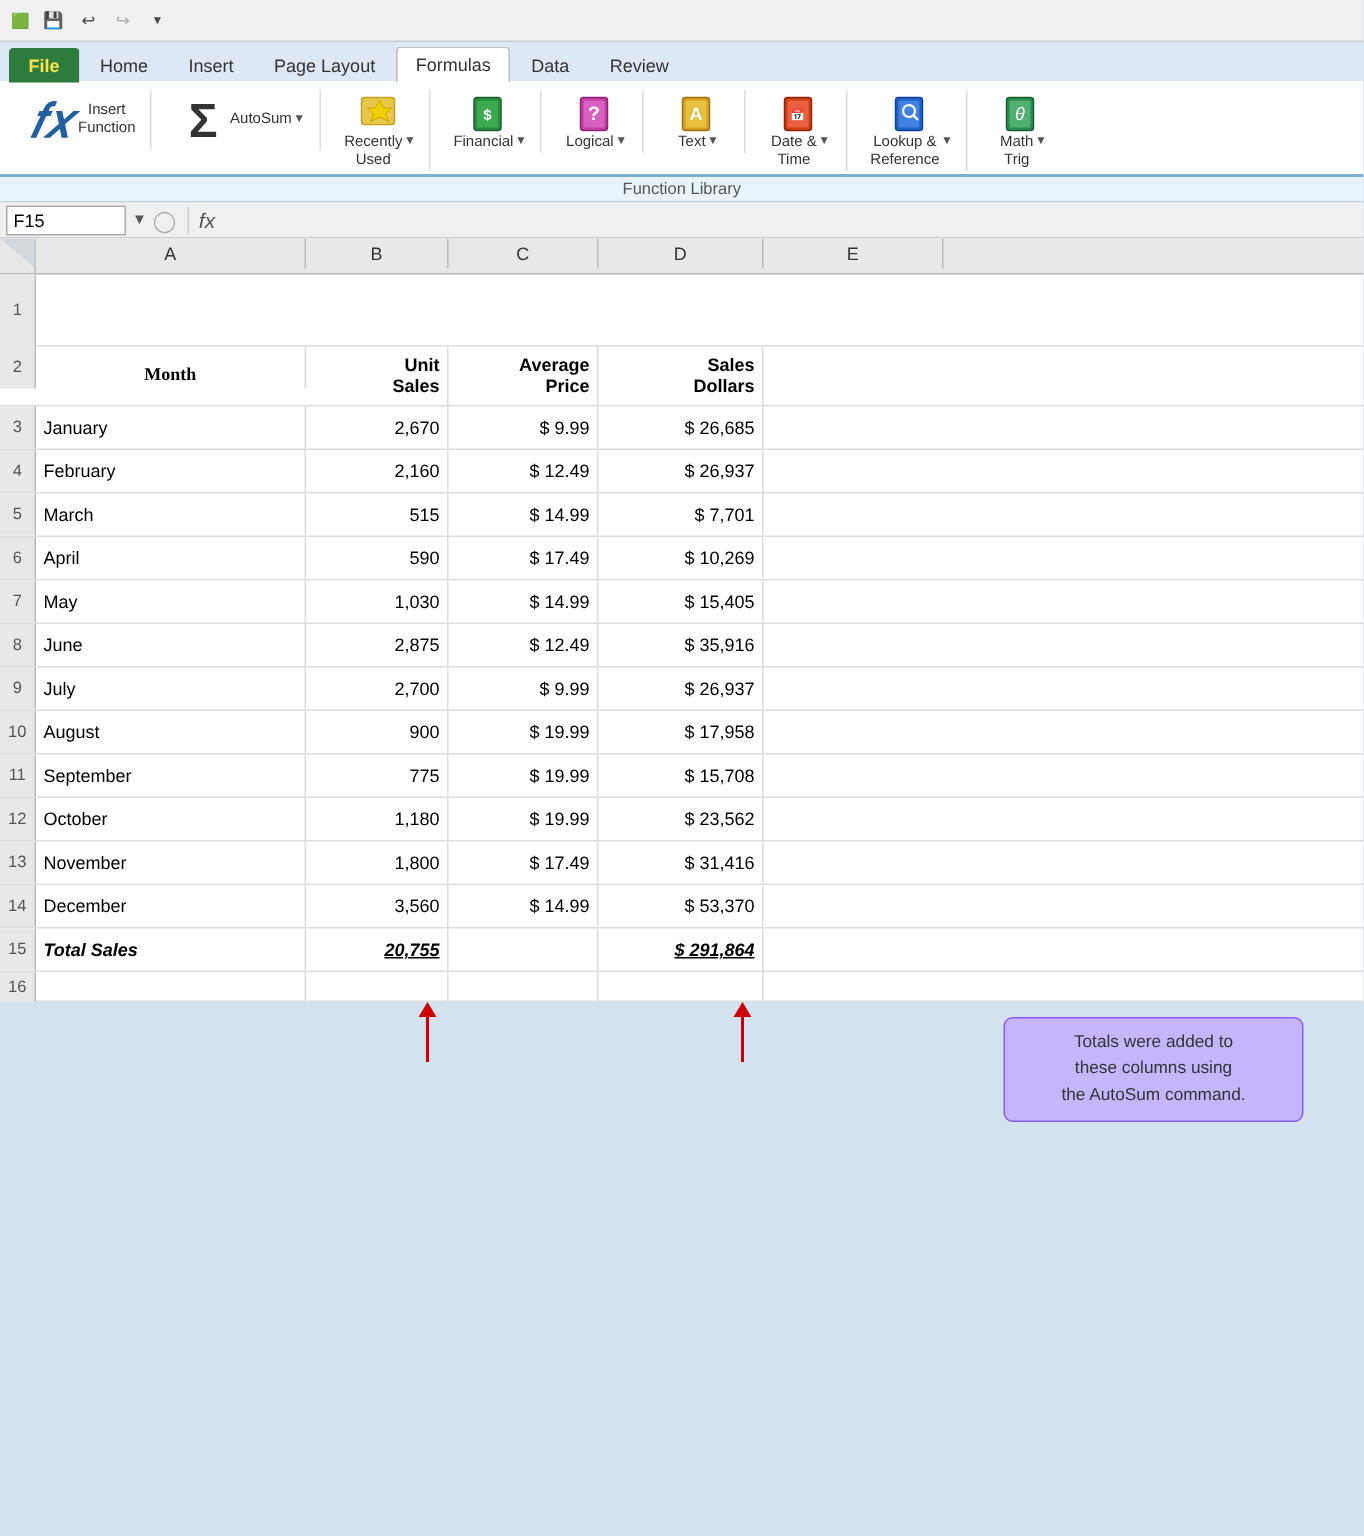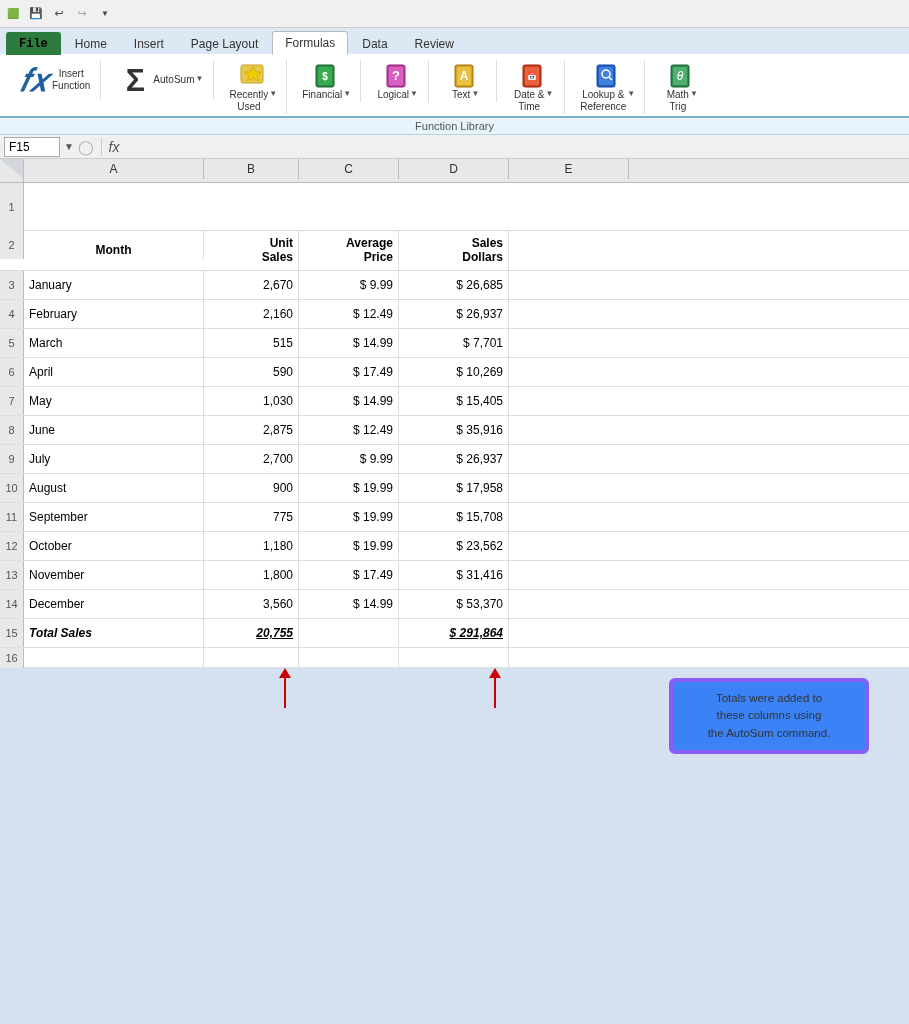--- a/index.html
+++ b/index.html
@@ -78,25 +78,24 @@
     .ribbon-tab.active {
       background: #fff;
       border-color: #bbb;
       border-bottom: 1px solid #fff;
       font-weight: normal;
       z-index: 2;
       border-radius: 3px 3px 0 0;
     }
     .ribbon-tab.file-tab {
       background: #2e7b3e;
-      color: #000000;
+      color: #fde047;
       border-color: #2e7b3e;
       border-radius: 3px 3px 0 0;
       font-weight: bold;
-      font-family: Liberation Mono, monospace;
     }
 
     
     .ribbon-body {
       background: #fff;
       border-bottom: 2px solid #7ab0d4;
       padding: 6px 8px 2px 8px;
       display: flex;
       gap: 8px;
       align-items: flex-start;
@@ -188,21 +187,21 @@
     .formula-bar {
       background: #f0f0f0;
       display: flex;
       align-items: center;
       border-bottom: 1px solid #ccc;
       height: 24px;
       padding: 0 4px;
       gap: 4px;
     }
     .cell-ref-box {
-      width: 56px;
+      width: 80px;
       border: 1px solid #aaa;
       background: #fff;
       padding: 2px 4px;
       font-size: 12px;
       height: 20px;
       display: flex;
       align-items: center;
     }
     .formula-dropdown {
       font-size: 10px;
@@ -354,22 +353,22 @@
       width: 0;
       height: 0;
       border-left: 6px solid transparent;
       border-right: 6px solid transparent;
       border-bottom: 10px solid #cc0000;
     }
     .callout-box {
       position: absolute;
       right: 40px;
       top: 10px;
-      background: #3b82f6;
-      border: 4px solid #8b5cf6;
+      background: #c4b5fd;
+      border: 1px solid #8b5cf6;
       border-radius: 6px;
       padding: 8px 12px;
       font-size: 11.5px;
       color: #333;
       text-align: center;
       width: 200px;
       line-height: 1.5;
     }
 
     
@@ -584,21 +583,21 @@
     <div class="col-header col-e">E</div>
   </div>
 
   <div class="ss-row ss-row-1">
     <div class="ss-row-num">1</div>
     <div class="ss-cell col-e"></div>
   </div>
 
   <div class="ss-row" style="height: 40px;">
     <div class="ss-row-num">2</div>
-    <div class="ss-cell col-a cell-header" style="align-items:flex-end; padding-bottom:2px;">
+    <div class="ss-cell col-a cell-header" style="align-items:flex-end; padding-bottom:2px;font-family:Liberation Serif, serif;">
       <span>Month</span>
     </div>
     <div class="ss-cell col-b cell-header" style="align-items:flex-end; text-align:center; justify-content:center; padding-bottom:2px; flex-direction:column; height:40px;">
       <span>Unit</span>
       <span>Sales</span>
     </div>
     <div class="ss-cell col-c cell-header" style="align-items:flex-end; justify-content:center; padding-bottom:2px; flex-direction:column; height:40px;">
       <span>Average</span>
       <span>Price</span>
     </div>

